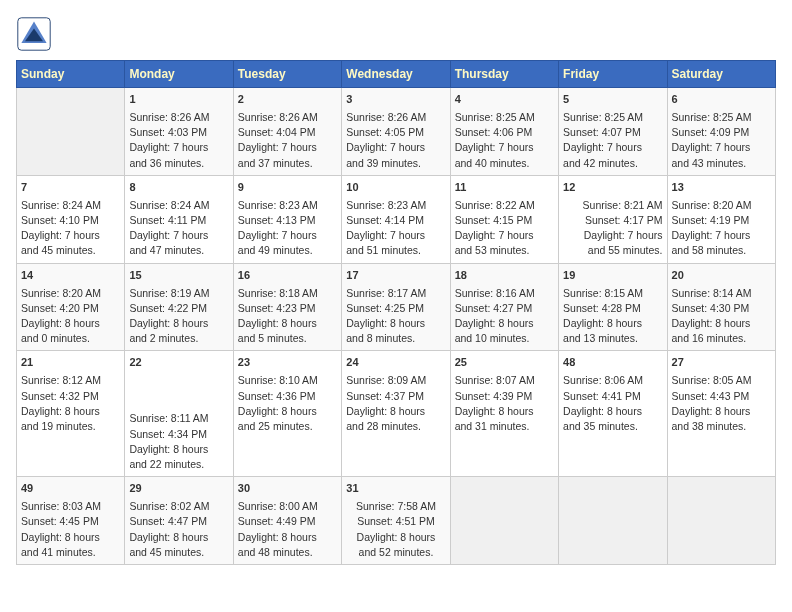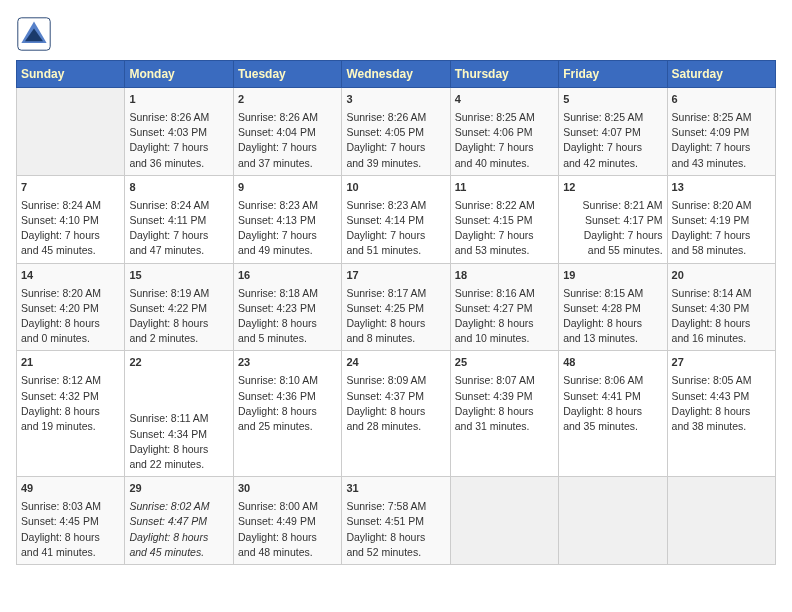--- a/index.html
+++ b/index.html
@@ -321,35 +321,35 @@
       <tr>
         <td>
           <span class="day-num">49</span>
           <div style="white-space: pre-line;">Sunrise: 8:03 AM
 Sunset: 4:45 PM
 Daylight: 8 hours
 and 41 minutes.</div>
         </td>
         <td>
           <span class="day-num">29</span>
-          <div style="white-space: pre-line; font-style: italic;">Sunrise: 8:02 AM
+          <div style="white-space: pre-line;">Sunrise: 8:02 AM
 Sunset: 4:47 PM
 Daylight: 8 hours
 and 45 minutes.</div>
         </td>
         <td>
           <span class="day-num">30</span>
           <div style="white-space: pre-line;">Sunrise: 8:00 AM
 Sunset: 4:49 PM
 Daylight: 8 hours
 and 48 minutes.</div>
         </td>
         <td>
           <span class="day-num">31</span>
-          <div style="white-space: pre-line;">Sunrise: 7:58 AM
+          <div style="white-space: pre-line; text-align: center;">Sunrise: 7:58 AM
 Sunset: 4:51 PM
 Daylight: 8 hours
 and 52 minutes.</div>
         </td>
         <td class="empty-cell"></td>
         <td class="empty-cell"></td>
         <td class="empty-cell"></td>
       </tr>
     </tbody>
 </table>

